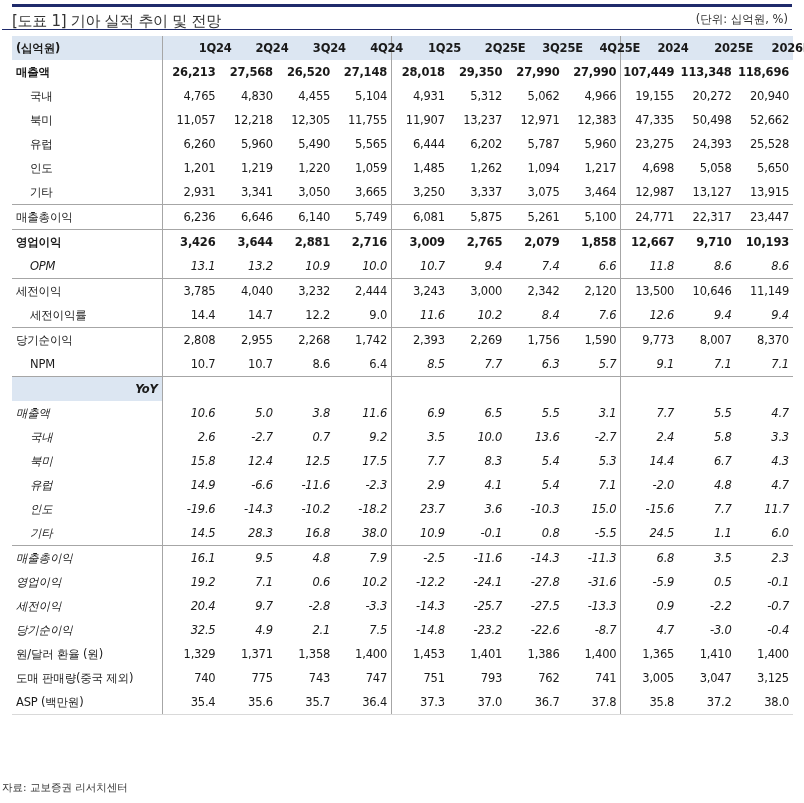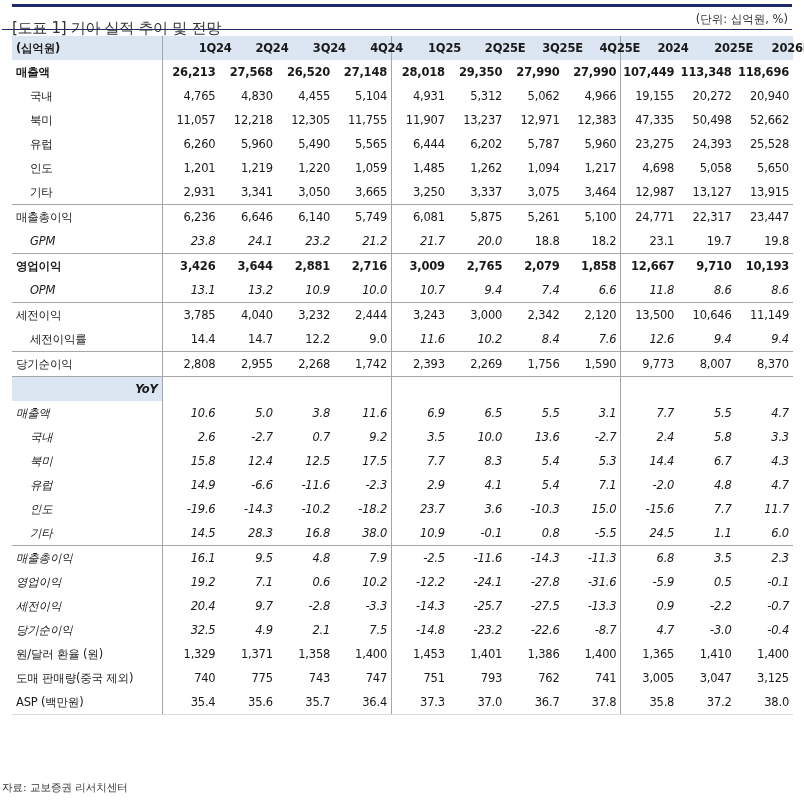--- a/index.html
+++ b/index.html
@@ -1,20 +1,20 @@
 <!DOCTYPE html>
 <html><head>
 <meta charset="utf-8">
 <style>
   html, body { margin: 0; padding: 0; background: #ffffff; }
   body { width: 804px; height: 803px; position: relative; overflow: hidden;
          font-family: "DejaVu Sans", "Liberation Sans", sans-serif; color: #1a1a1a; }
   .top-rule { position: absolute; left: 12px; top: 4px; width: 780px; height: 3px; background: #1f2a6b; }
   .title-row { position: absolute; left: 12px; top: 8px; width: 780px; height: 21px; }
-  .title { position: absolute; left: 0; top: 11px; font-size: 15px; color: #333; letter-spacing: -0.3px; }
+  .title { position: absolute; left: 0; top: 4px; font-size: 15px; color: #333; letter-spacing: -0.3px; }
   .unit { position: absolute; right: 4px; top: 4px; font-size: 11.5px; color: #333; }
   .sub-rule { position: absolute; left: 2px; top: 29px; width: 790px; height: 1px; background: #1f2a6b; }
 
   table { position: absolute; left: 12px; top: 36px; border-collapse: collapse; table-layout: fixed; width: 781px; }
   col.lbl { width: 150px; }
   col.d { width: 57.3px; }
   td, th { padding: 0 4px 0 0; height: 24px; font-size: 11.5px; text-align: right; white-space: nowrap; letter-spacing: -0.2px; }
   th { font-weight: bold; background: #dce6f2; height: 24px; font-size: 11.5px; padding-left: 36px; }
   th.lbl-h { text-align: left; padding-left: 4px; margin-top: 8px; }
   td.lbl { text-align: left; padding-left: 4px; }
@@ -160,34 +160,20 @@
         <td class="">6,140</td>
         <td class="vsep">5,749</td>
         <td class="">6,081</td>
         <td class="">5,875</td>
         <td class="">5,261</td>
         <td class="vsep">5,100</td>
         <td class="">24,771</td>
         <td class="">22,317</td>
         <td class="">23,447</td>
       </tr>
-      <tr>
-        <td class="lbl vsep ind it">GPM</td>
-        <td class="it">23.8</td>
-        <td class="it">24.1</td>
-        <td class="it">23.2</td>
-        <td class="vsep it">21.2</td>
-        <td class="it">21.7</td>
-        <td class="it">20.0</td>
-        <td class="">18.8</td>
-        <td class="vsep">18.2</td>
-        <td class="">23.1</td>
-        <td class="">19.7</td>
-        <td class="">19.8</td>
-      </tr>
       <tr class="bold sec-top">
         <td class="lbl vsep">영업이익</td>
         <td class="">3,426</td>
         <td class="">3,644</td>
         <td class="">2,881</td>
         <td class="vsep">2,716</td>
         <td class="">3,009</td>
         <td class="">2,765</td>
         <td class="">2,079</td>
         <td class="vsep">1,858</td>
@@ -244,20 +230,34 @@
         <td class="">2,268</td>
         <td class="vsep">1,742</td>
         <td class="">2,393</td>
         <td class="">2,269</td>
         <td class="">1,756</td>
         <td class="vsep">1,590</td>
         <td class="">9,773</td>
         <td class="">8,007</td>
         <td class="">8,370</td>
       </tr>
+      <tr>
+        <td class="lbl vsep ind">NPM</td>
+        <td class="">10.7</td>
+        <td class="">10.7</td>
+        <td class="">8.6</td>
+        <td class="vsep">6.4</td>
+        <td class="it">8.5</td>
+        <td class="it">7.7</td>
+        <td class="it">6.3</td>
+        <td class="vsep it">5.7</td>
+        <td class="it">9.1</td>
+        <td class="it">7.1</td>
+        <td class="it">7.1</td>
+      </tr>
       <tr class="sec-top">
         <td class="sect vsep">YoY</td>
         <td></td>
         <td></td>
         <td></td>
         <td class="vsep"></td>
         <td></td>
         <td></td>
         <td></td>
         <td class="vsep"></td>

